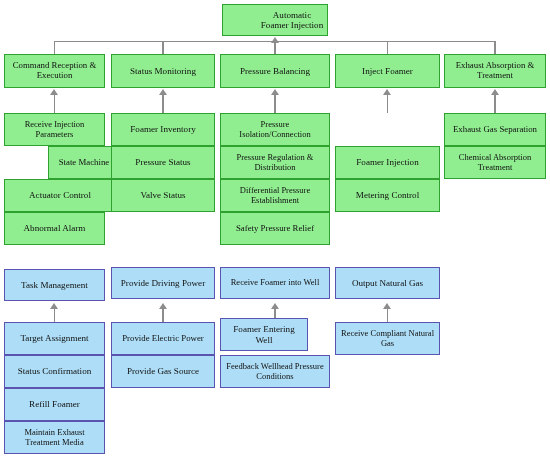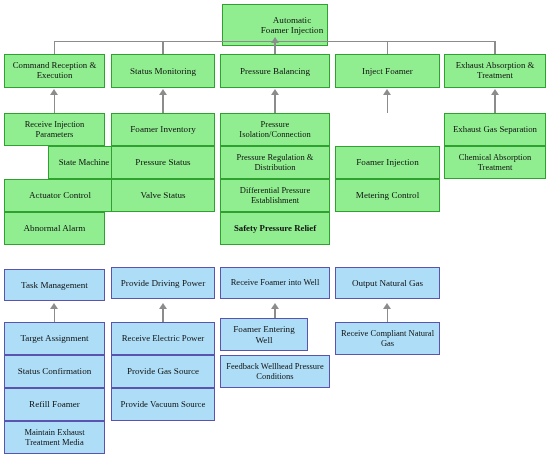--- a/index.html
+++ b/index.html
@@ -53,21 +53,21 @@
     width: 0; height: 0;
     border-left: 4.2px solid transparent;
     border-right: 4.2px solid transparent;
     border-bottom: 6.5px solid #8C8C8C;
   }
 </style>
 </head>
 <body>
 
 <div id="diagram">
-    <div class="node green t9" style="left: 222px; top: 4px; width: 106px; height: 42px; padding-left: 37px;">Automatic Foamer Injection</div>
+    <div class="node green t9" style="left: 222px; top: 4px; width: 106px; height: 32px; padding-left: 37px;">Automatic Foamer Injection</div>
     <div class="arrow-up" style="left: 270.8px; top: 37px;"></div>
     <div class="connector v-line" style="left: 274.4px; top: 41px; height: 2px;"></div>
     <div class="connector h-line" style="left: 54.5px; top: 41px; width: 440.5px;"></div>
     <div class="connector v-line" style="left: 53.9px; top: 41px; height: 13px;"></div>
     <div class="connector v-line" style="left: 162.4px; top: 41px; height: 13px;"></div>
     <div class="connector v-line" style="left: 274.4px; top: 41px; height: 13px;"></div>
     <div class="connector v-line" style="left: 386.9px; top: 41px; height: 13px;"></div>
     <div class="connector v-line" style="left: 494.4px; top: 41px; height: 13px;"></div>
     <div class="node green t88" style="left: 4px; top: 54px; width: 101px; height: 34px;">Command Reception &amp; Execution</div>
     <div class="arrow-up" style="left: 50.3px; top: 89px;"></div>
@@ -81,44 +81,43 @@
     <div class="connector v-line" style="left: 162.4px; top: 95px; height: 18px;"></div>
     <div class="node green t9" style="left: 111px; top: 113px; width: 104px; height: 33px;">Foamer Inventory</div>
     <div class="node green t9" style="left: 111px; top: 146px; width: 104px; height: 33px;">Pressure Status</div>
     <div class="node green t9" style="left: 111px; top: 179px; width: 104px; height: 33px;">Valve Status</div>
     <div class="node green t9" style="left: 220px; top: 54px; width: 110px; height: 34px;">Pressure Balancing</div>
     <div class="arrow-up" style="left: 270.8px; top: 89px;"></div>
     <div class="connector v-line" style="left: 274.4px; top: 95px; height: 18px;"></div>
     <div class="node green t85" style="left: 220px; top: 113px; width: 110px; height: 33px;">Pressure Isolation/Connection</div>
     <div class="node green t85" style="left: 220px; top: 146px; width: 110px; height: 33px;">Pressure Regulation &amp; Distribution</div>
     <div class="node green t85" style="left: 220px; top: 179px; width: 110px; height: 33px;">Differential Pressure Establishment</div>
-    <div class="node green t88" style="left: 220px; top: 212px; width: 110px; height: 33px; font-weight: bold;">Safety Pressure Relief</div>
+    <div class="node green t88" style="left: 220px; top: 212px; width: 110px; height: 33px;">Safety Pressure Relief</div>
     <div class="node green t9" style="left: 335px; top: 54px; width: 105px; height: 34px;">Inject Foamer</div>
     <div class="arrow-up" style="left: 383.3px; top: 89px;"></div>
     <div class="connector v-line" style="left: 386.9px; top: 95px; height: 18px;"></div>
     <div class="node green t9" style="left: 335px; top: 146px; width: 105px; height: 33px;">Foamer Injection</div>
     <div class="node green t9" style="left: 335px; top: 179px; width: 105px; height: 33px;">Metering Control</div>
     <div class="node green t88" style="left: 444px; top: 54px; width: 102px; height: 34px;">Exhaust Absorption &amp; Treatment</div>
     <div class="arrow-up" style="left: 490.8px; top: 89px;"></div>
     <div class="connector v-line" style="left: 494.4px; top: 95px; height: 18px;"></div>
     <div class="node green t88" style="left: 444px; top: 113px; width: 102px; height: 33px;">Exhaust Gas Separation</div>
     <div class="node green t85" style="left: 444px; top: 146px; width: 102px; height: 33px;">Chemical Absorption Treatment</div>
     <div class="node blue t9" style="left: 4px; top: 269px; width: 101px; height: 32px;">Task Management</div>
     <div class="arrow-up" style="left: 50.3px; top: 303px;"></div>
     <div class="connector v-line" style="left: 53.9px; top: 309px; height: 13px;"></div>
     <div class="node blue t9" style="left: 4px; top: 322px; width: 101px; height: 33px;">Target Assignment</div>
     <div class="node blue t9" style="left: 4px; top: 355px; width: 101px; height: 33px;">Status Confirmation</div>
     <div class="node blue t9" style="left: 4px; top: 388px; width: 101px; height: 33px;">Refill Foamer</div>
     <div class="node blue t85" style="left: 4px; top: 421px; width: 101px; height: 33px;">Maintain Exhaust Treatment Media</div>
     <div class="node blue t9" style="left: 111px; top: 267px; width: 104px; height: 32px;">Provide Driving Power</div>
     <div class="arrow-up" style="left: 158.8px; top: 303px;"></div>
     <div class="connector v-line" style="left: 162.4px; top: 309px; height: 13px;"></div>
-    <div class="node blue t88" style="left: 111px; top: 322px; width: 104px; height: 33px;">Receive Electric Power</div>
+    <div class="node blue t88" style="left: 111px; top: 322px; width: 104px; height: 33px;">Provide Electric Power</div>
     <div class="node blue t9" style="left: 111px; top: 355px; width: 104px; height: 33px;">Provide Gas Source</div>
-    <div class="node blue t88" style="left: 111px; top: 388px; width: 104px; height: 33px;">Provide Vacuum Source</div>
     <div class="node blue t85" style="left: 220px; top: 267px; width: 110px; height: 32px;">Receive Foamer into Well</div>
     <div class="arrow-up" style="left: 270.8px; top: 303px;"></div>
     <div class="connector v-line" style="left: 274.4px; top: 309px; height: 13px;"></div>
     <div class="node blue t9" style="left: 220px; top: 318px; width: 88px; height: 33px;">Foamer Entering Well</div>
     <div class="node blue t85" style="left: 220px; top: 355px; width: 110px; height: 33px;">Feedback Wellhead Pressure Conditions</div>
     <div class="node blue t9" style="left: 335px; top: 267px; width: 105px; height: 32px;">Output Natural Gas</div>
     <div class="arrow-up" style="left: 383.3px; top: 303px;"></div>
     <div class="connector v-line" style="left: 386.9px; top: 309px; height: 13px;"></div>
     <div class="node blue t85" style="left: 335px; top: 322px; width: 105px; height: 33px;">Receive Compliant Natural Gas</div>
   </div>

